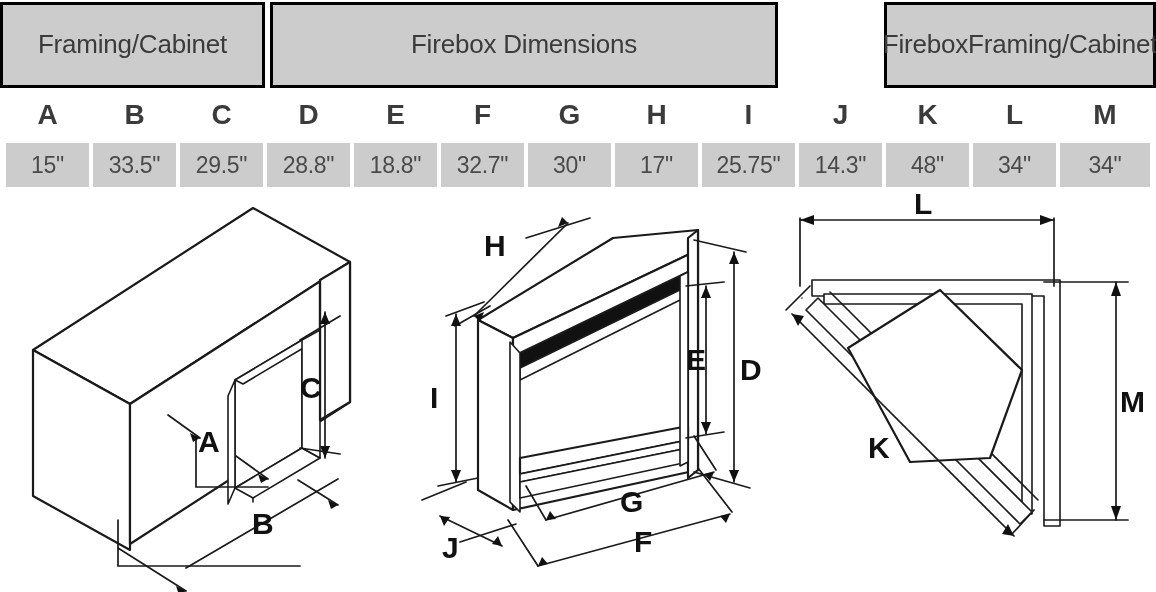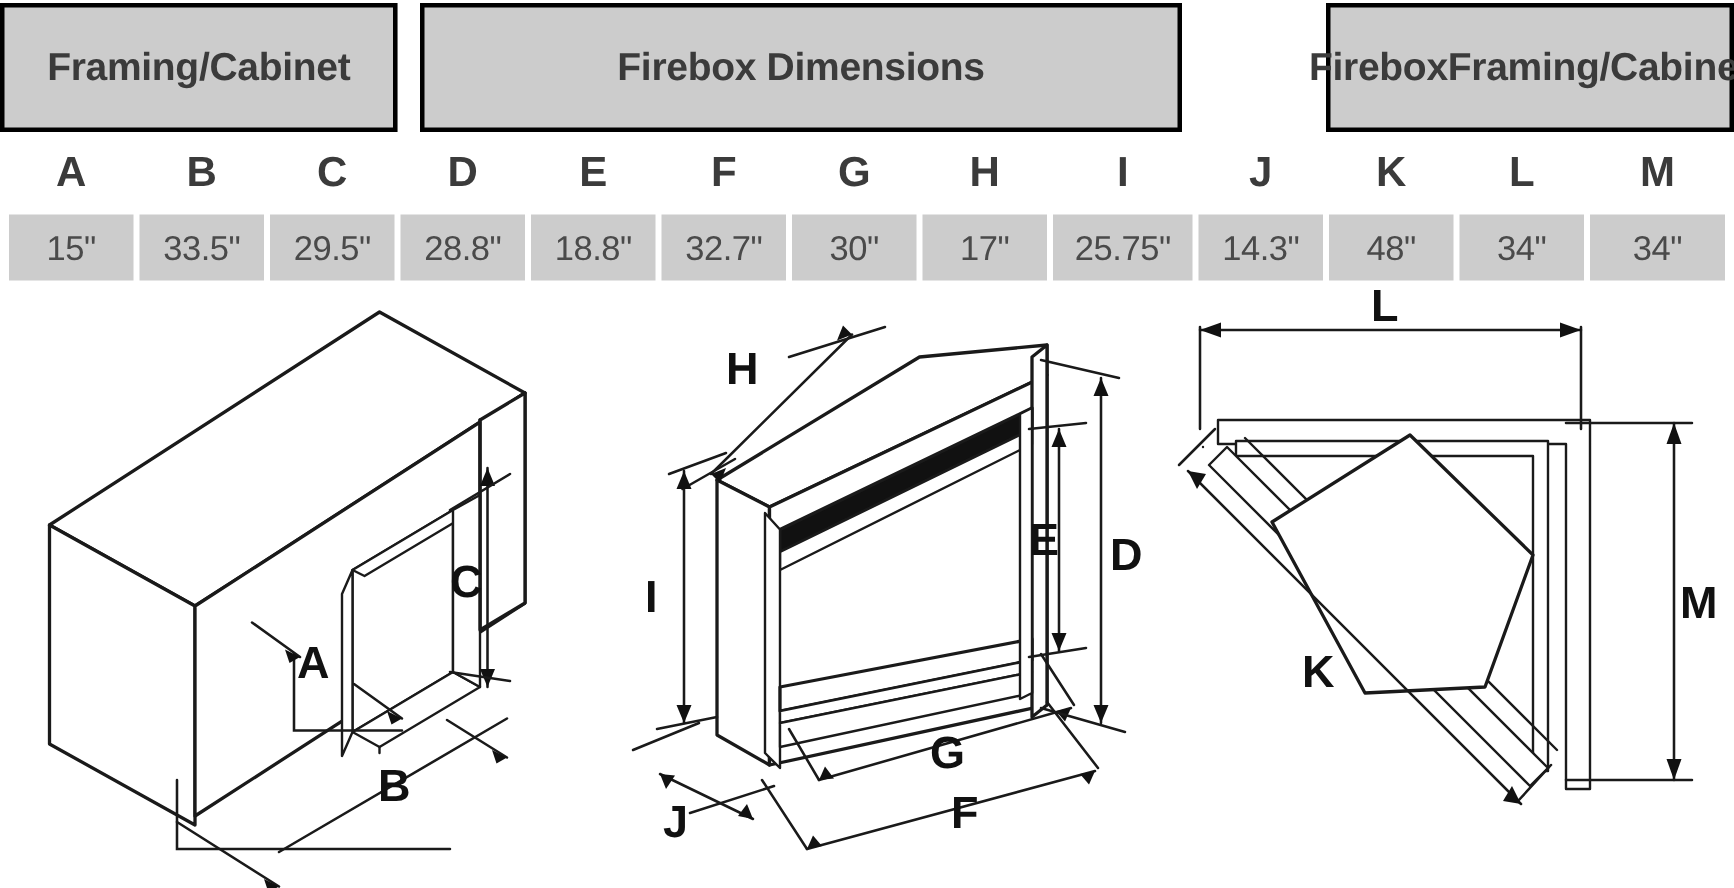--- a/index.html
+++ b/index.html
@@ -16,21 +16,21 @@
 
   .group-row { position: absolute; left: 0; top: 2px; width: 1156px; height: 86px; }
   .group-cell {
     position: absolute; top: 0; height: 86px;
     background: #cccccc;
     border: 3px solid #000000;
     display: flex; align-items: center; justify-content: center;
     text-align: center;
     color: #3b3b3b;
     font-size: 26px;
-    font-weight: 700;
+    font-weight: 400;
     line-height: 1.12;
     letter-spacing: -0.2px;
     padding: 0 6px;
   }
 
   .letter-row { position: absolute; left: 0; top: 90px; width: 1156px; height: 50px; }
   .letter-cell {
     position: absolute; top: 0; height: 50px;
     display: flex; align-items: center; justify-content: center;
     color: #3b3b3b;
@@ -68,21 +68,21 @@
 <body>
 
 <div id="root">
 
   <div class="spec-table">
 
     <div class="group-row">
       <div class="group-cell" id="grp0" style="left: 0px; width: 265px;">
           <div>Framing/Cabinet</div>
         </div>
-      <div class="group-cell" id="grp1" style="left: 280px; width: 508px;">
+      <div class="group-cell" id="grp1" style="left: 270px; width: 508px;">
           <div>Firebox Dimensions</div>
         </div>
       <div class="group-cell" id="grp2" style="left: 884px; width: 272px;">
           <div>Firebox</div>
           <div>Framing/Cabinet</div>
         </div>
     </div>
 
     <div class="letter-row" id="letter-row">
         <div class="letter-cell" style="left: 6px; width: 83px;">A</div>

